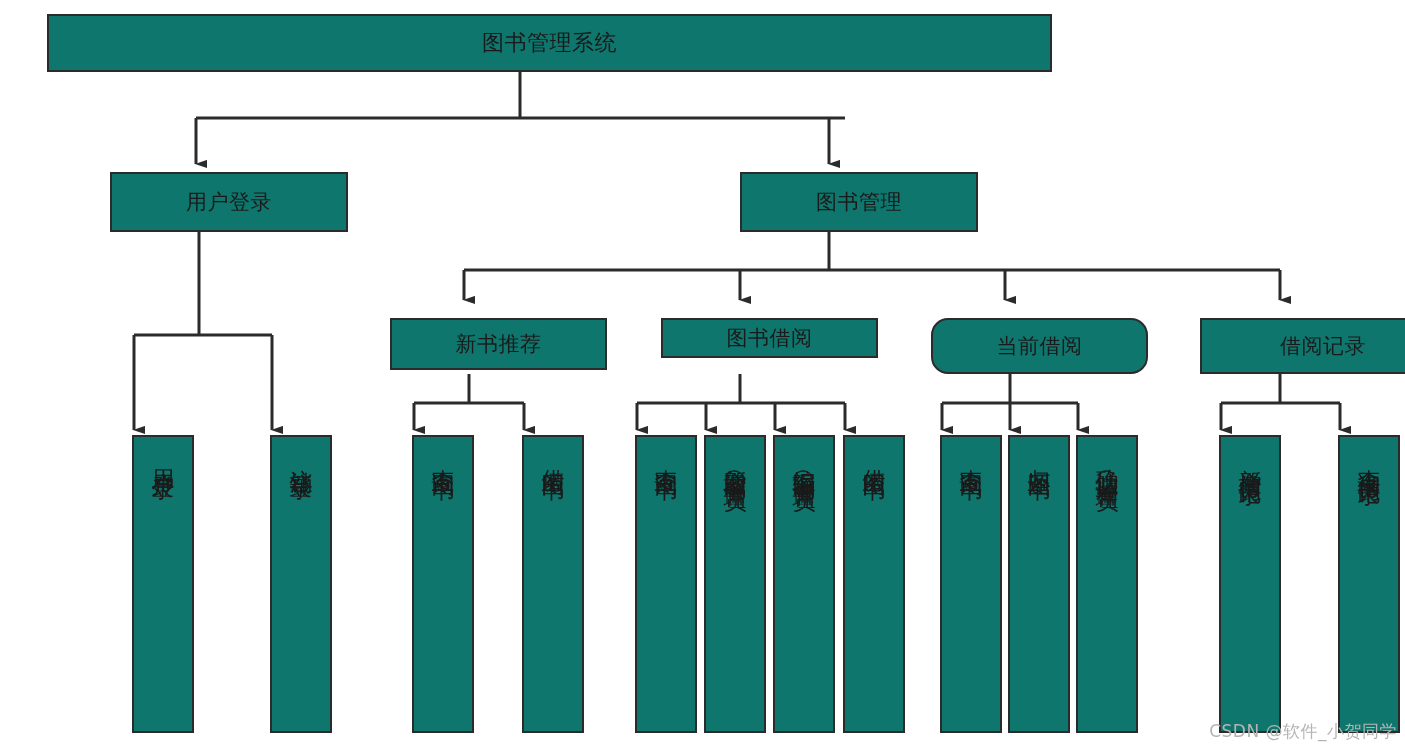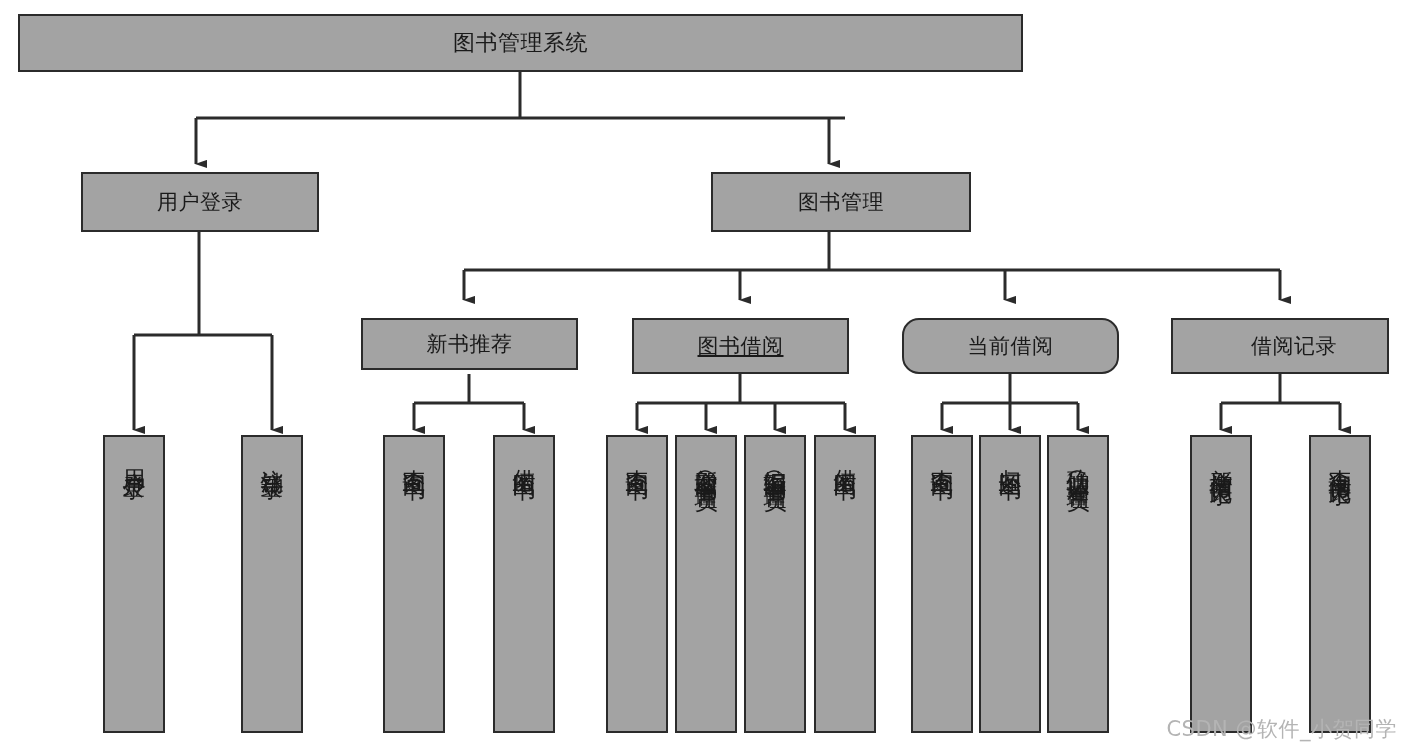--- a/index.html
+++ b/index.html
@@ -22,27 +22,28 @@
     position: absolute;
     left: 0;
     top: 0;
     width: 1405px;
     height: 747px;
     pointer-events: none;
   }
   .node {
     position: absolute;
     box-sizing: border-box;
-    background: #a3a3a3;
+    background: #0f766e;
     border: 2px solid #2b2b2b;
     display: flex;
     align-items: center;
     justify-content: center;
     text-align: right;
     color: #1a1a1a;
+    margin-left: 29px;
   }
   .node-label {
     display: block;
     line-height: 1.18;
     letter-spacing: 0.5px;
   }
   .node.horizontal .node-label {
     font-size: 21px;
   }
   .node.vertical {
@@ -58,21 +59,21 @@
     line-height: 1;
     white-space: nowrap;
   }
   .node.root .node-label {
     font-size: 22px;
   }
   #watermark {
     position: absolute;
     right: 8px;
     bottom: 4px;
-    font-size: 21px;
+    font-size: 17px;
     color: #b4b4b4;
     white-space: nowrap;
     letter-spacing: 0.5px;
   }
 </style>
 </head>
 <body>
 
 <div id="diagram-root">
 
@@ -126,28 +127,28 @@
     </g>
   </svg>
 
   <div class="node horizontal root" style="left:18px; top:14px; width:1005px; height:58px;">
     <span class="node-label">图书管理系统</span>
   </div>
 
   <div class="node horizontal" style="left:81px; top:172px; width:238px; height:60px;">
     <span class="node-label">用户登录</span>
   </div>
-  <div class="node horizontal" style="left:711px; top:172px; width:260px; height:60px;">
+  <div class="node horizontal" style="left:711px; top:172px; width:238px; height:60px;">
     <span class="node-label">图书管理</span>
   </div>
 
   <div class="node horizontal" style="left:361px; top:318px; width:217px; height:52px;">
     <span class="node-label">新书推荐</span>
   </div>
-  <div class="node horizontal" style="left:632px; top:318px; width:217px; height:56px;text-decoration:underline;">
+  <div class="node horizontal" style="left:632px; top:318px; width:217px; height:40px;">
     <span class="node-label">图书借阅</span>
   </div>
   <div class="node horizontal" style="left:902px; top:318px; width:217px; height:56px;border-radius:17px;">
     <span class="node-label">当前借阅</span>
   </div>
   <div class="node horizontal" style="left:1171px; top:318px; width:218px; height:56px;padding-left:28px;">
     <span class="node-label">借阅记录</span>
   </div>
 
   <div class="node vertical" style="left:103px; top:435px; width:62px; height:298px;">

